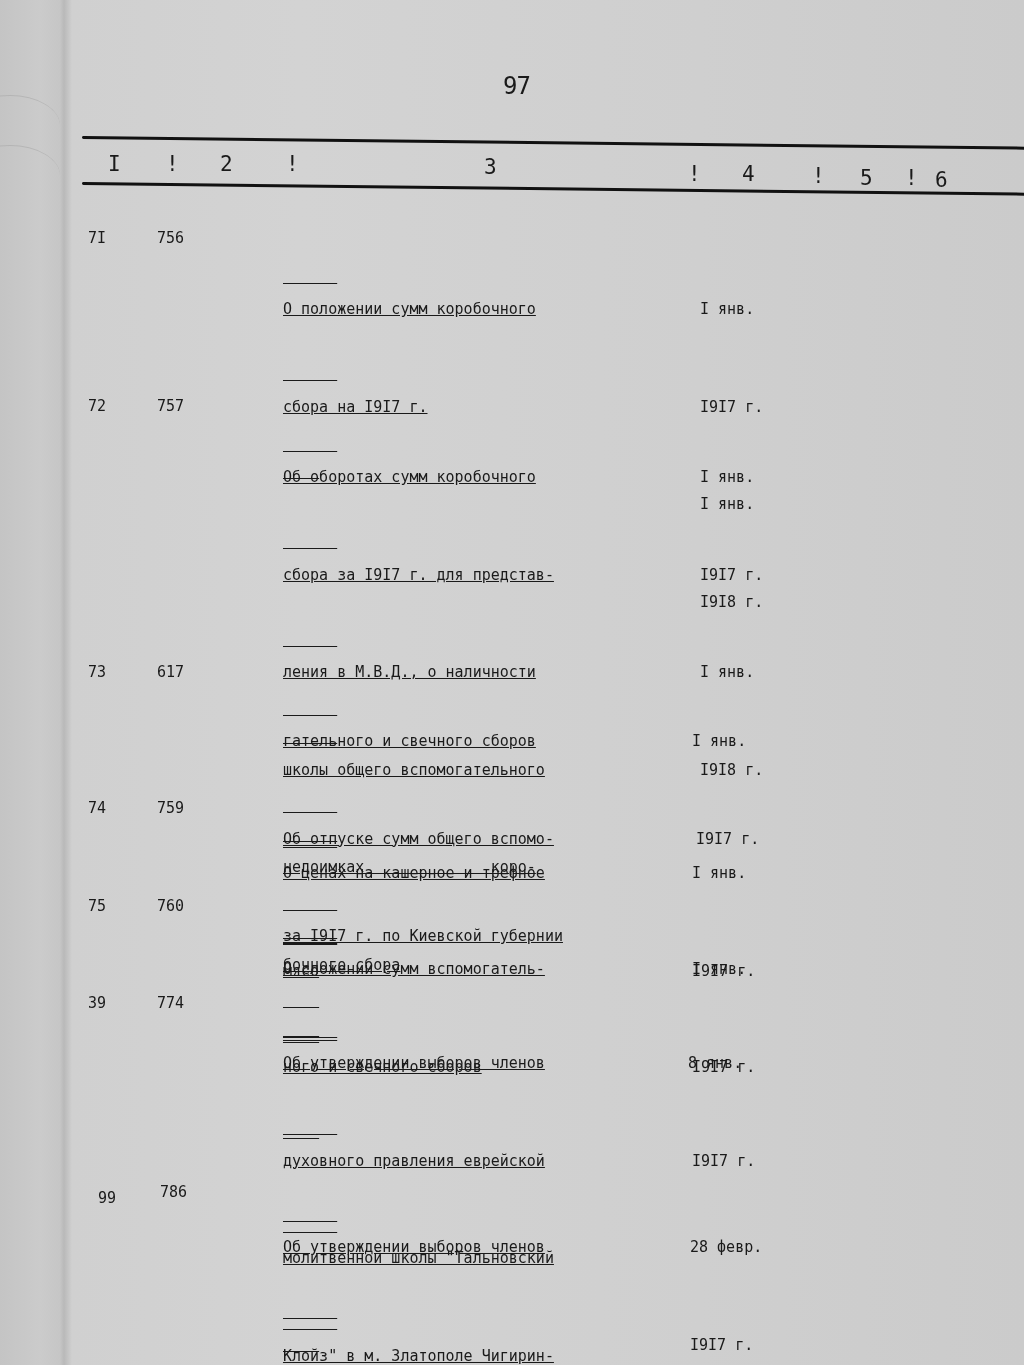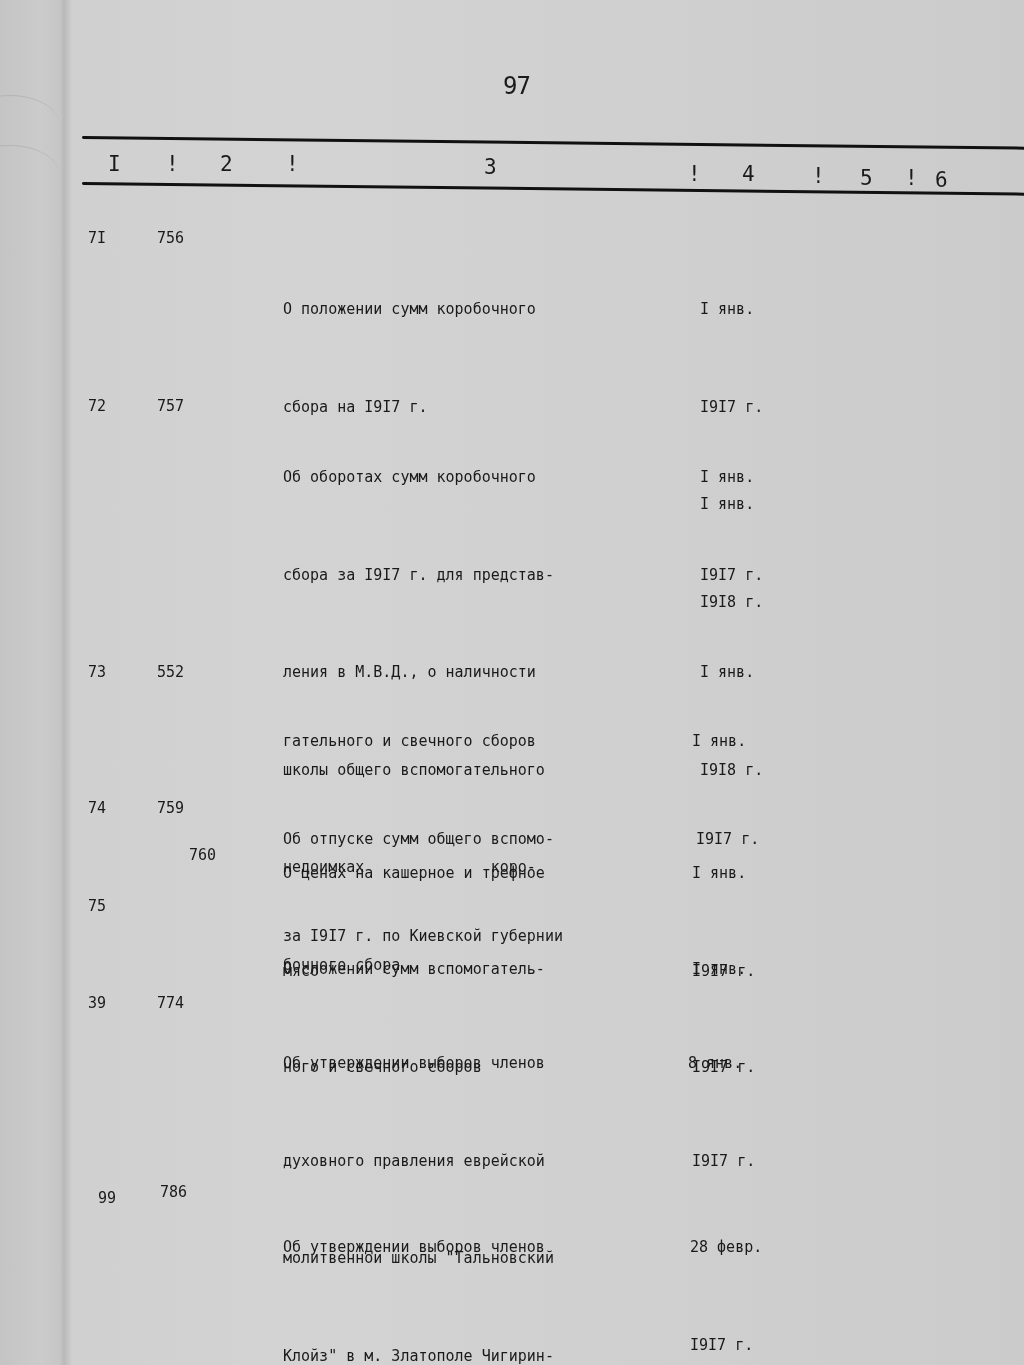--- a/index.html
+++ b/index.html
@@ -60,21 +60,21 @@
       font-size: 21px;
     }
     .row-num, .row-code, .row-title, .row-date {
       position: absolute;
       font-size: 15px;
       line-height: 32.5px;
       white-space: pre;
     }
     .row-num { left: 88px; }
     .row-code { left: 157px; }
-    .row-title { left: 283px; }
+    .row-title { left: 283px; text-decoration: underline; }
     .row-date { left: 690px; }
     .line { display: block; }
   </style>
 </head>
 <body>
 
 <div class="page">
   <div class="gutter-curve" style="top:95px;"></div>
   <div class="gutter-curve" style="top:145px;"></div>
 
@@ -126,21 +126,21 @@
     <div class="row-date" style="top:396px; left:700px;">
       <span class="line">I янв.</span>
       <span class="line">I9I7 г.</span>
       <span class="line">I янв.</span>
       <span class="line">I9I8 г.</span>
     </div>
   </div>
 
   <div>
     <div class="row-num" style="top:656px;">73</div>
-    <div class="row-code" style="top:656px;">552</div>
+    <div class="row-code" style="top:656px;">617</div>
     <div class="row-title" style="top:660px;">
       <span class="line">гательного и свечного сборов</span>
       <span class="line">Об отпуске сумм общего вспомо-</span>
       <span class="line">за I9I7 г. по Киевской губернии</span>
     </div>
     <div class="row-date" style="top:660px; left:692px;">
       <span class="line">I янв.</span>
       <span class="line" style="padding-left:4px;">I9I7 г.</span>
     </div>
   </div>
@@ -153,21 +153,21 @@
       <span class="line">мясо</span>
     </div>
     <div class="row-date" style="top:792px; left:692px;">
       <span class="line">I янв.</span>
       <span class="line">I9I7 г.</span>
     </div>
   </div>
 
   <div>
     <div class="row-num" style="top:890px;">75</div>
-    <div class="row-code" style="top:839px;margin-left:32px;">760</div>
+    <div class="row-code" style="top:890px;">760</div>
     <div class="row-title" style="top:888px;">
       <span class="line">О сложении сумм вспомогатель-</span>
       <span class="line">ного и свечного сборов</span>
     </div>
     <div class="row-date" style="top:888px; left:692px;">
       <span class="line">I янв.</span>
       <span class="line">I9I7 г.</span>
     </div>
   </div>
 

